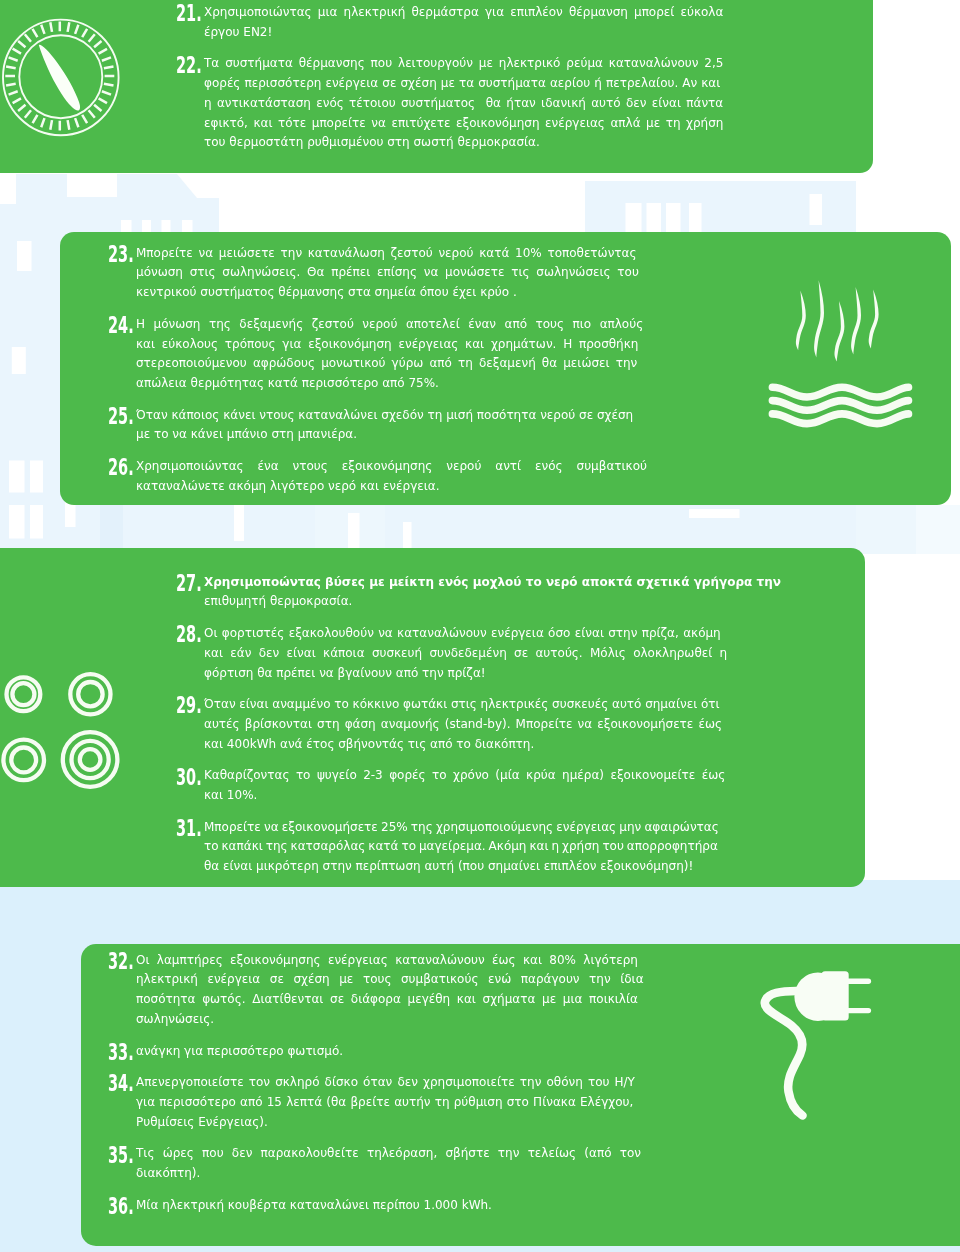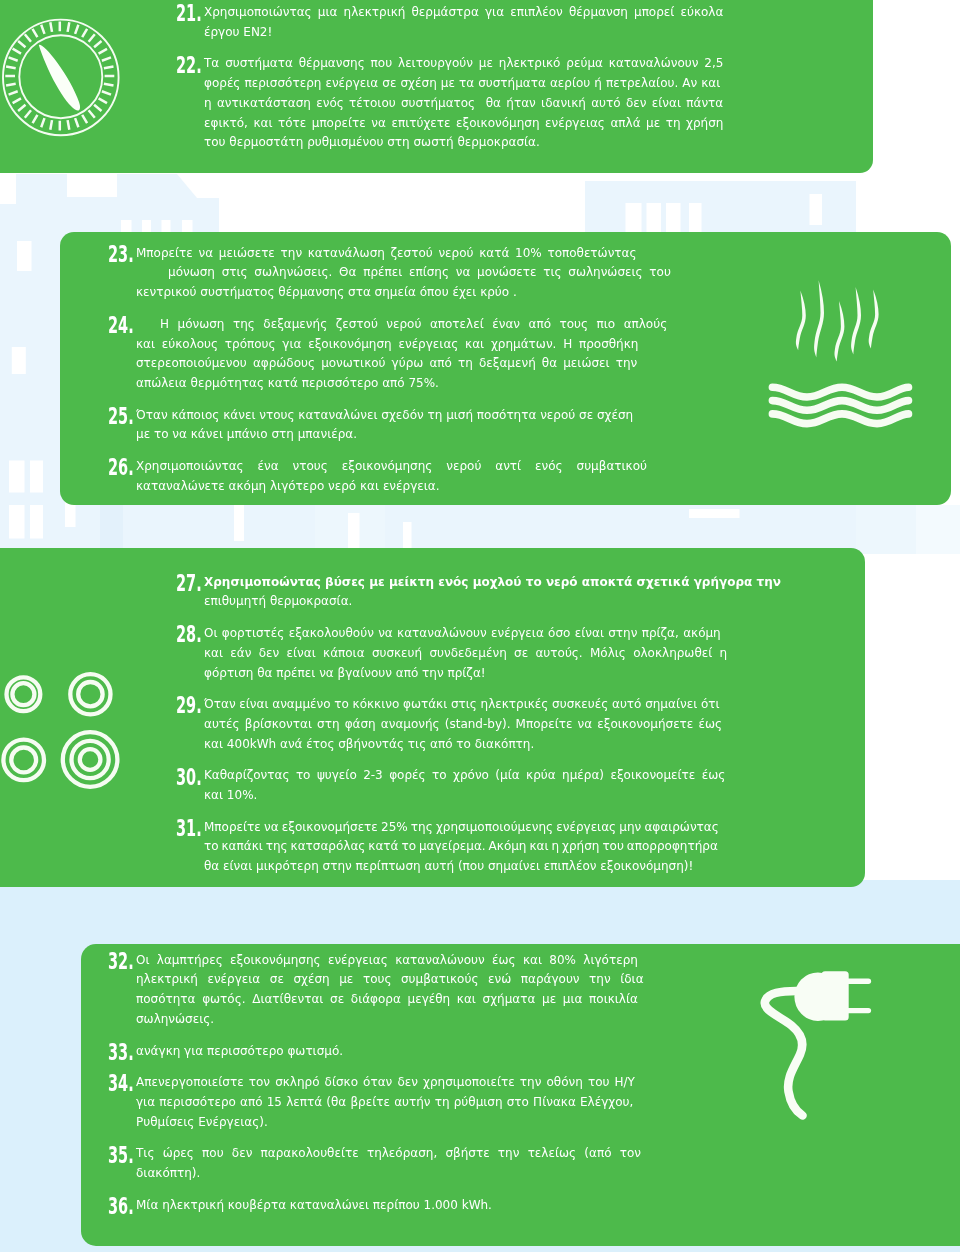--- a/index.html
+++ b/index.html
@@ -162,29 +162,29 @@
         <div class="ln" style="word-spacing: 1.6875px;">εφικτό, και τότε μπορείτε να επιτύχετε εξοικονόμηση ενέργειας απλά με τη χρήση</div>
         <div class="ln">του θερμοστάτη ρυθμισμένου στη σωστή θερμοκρασία.</div>
       </div>
     </div>
   </div>
   <div class="tips" id="tips2">
     <div class="tip">
       <div class="num">23.</div>
       <div class="txt">
         <div class="ln" style="word-spacing: 1.88889px;">Μπορείτε να μειώσετε την κατανάλωση ζεστού νερού κατά 10% τοποθετώντας</div>
-        <div class="ln" style="word-spacing: 2.89219px; margin-left: 32px;">μόνωση στις σωληνώσεις. Θα πρέπει επίσης να μονώσετε τις σωληνώσεις του</div>
+        <div class="ln" style="word-spacing: 2.89219px;">μόνωση στις σωληνώσεις. Θα πρέπει επίσης να μονώσετε τις σωληνώσεις του</div>
         <div class="ln">κεντρικού συστήματος θέρμανσης στα σημεία όπου έχει κρύο .</div>
       </div>
     </div>
     <div class="gap" style="height:12px"></div>
     <div class="tip">
       <div class="num">24.</div>
       <div class="txt">
-        <div class="ln" style="word-spacing: 4.67472px; margin-left: 24px;">Η μόνωση της δεξαμενής ζεστού νερού αποτελεί έναν από τους πιο απλούς</div>
+        <div class="ln" style="word-spacing: 4.67472px;">Η μόνωση της δεξαμενής ζεστού νερού αποτελεί έναν από τους πιο απλούς</div>
         <div class="ln" style="word-spacing: 2.95139px;">και εύκολους τρόπους για εξοικονόμηση ενέργειας και χρημάτων. Η προσθήκη</div>
         <div class="ln" style="word-spacing: 2.27951px;">στερεοποιούμενου αφρώδους μονωτικού γύρω από τη δεξαμενή θα μειώσει την</div>
         <div class="ln">απώλεια θερμότητας κατά περισσότερο από 75%.</div>
       </div>
     </div>
     <div class="gap" style="height:12px"></div>
     <div class="tip">
       <div class="num">25.</div>
       <div class="txt">
         <div class="ln" style="word-spacing: 0.00142045px;">Όταν κάποιος κάνει ντους καταναλώνει σχεδόν τη μισή ποσότητα νερού σε σχέση</div>

